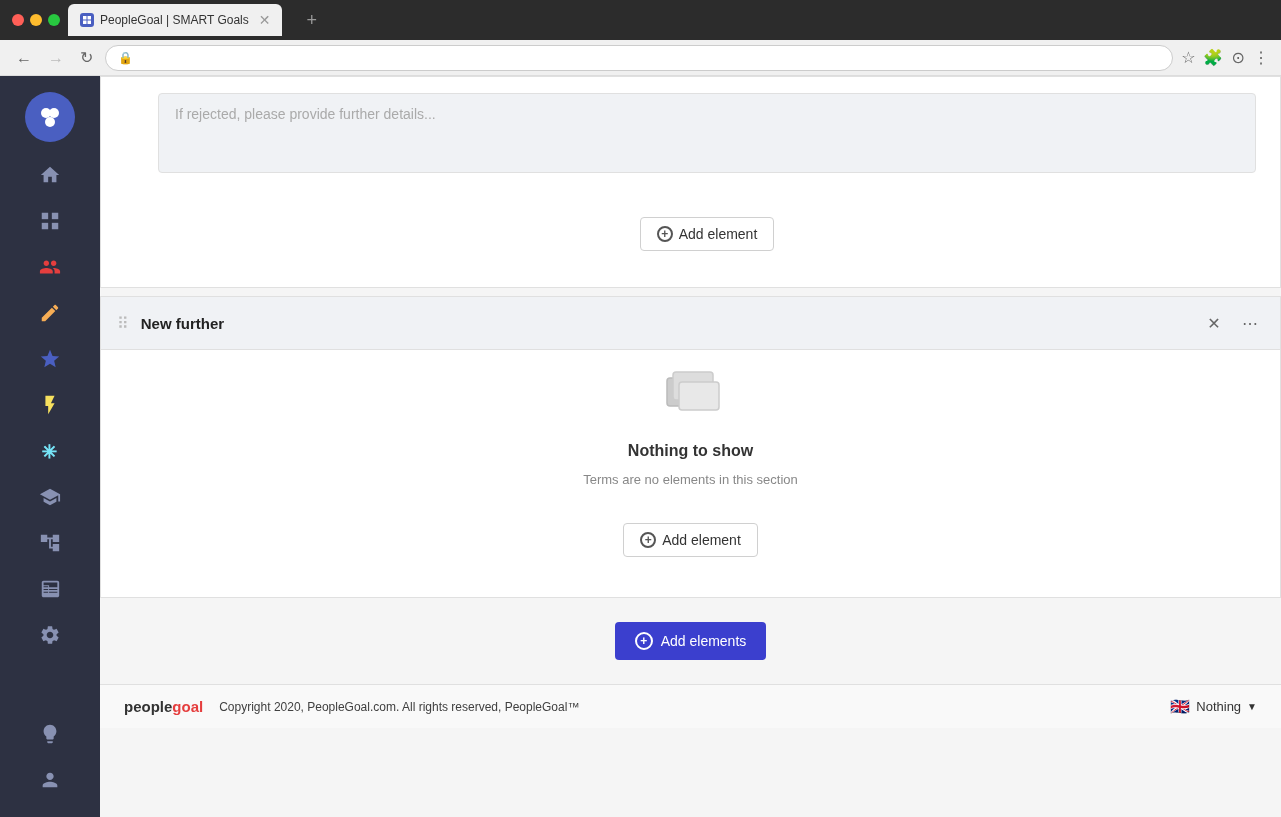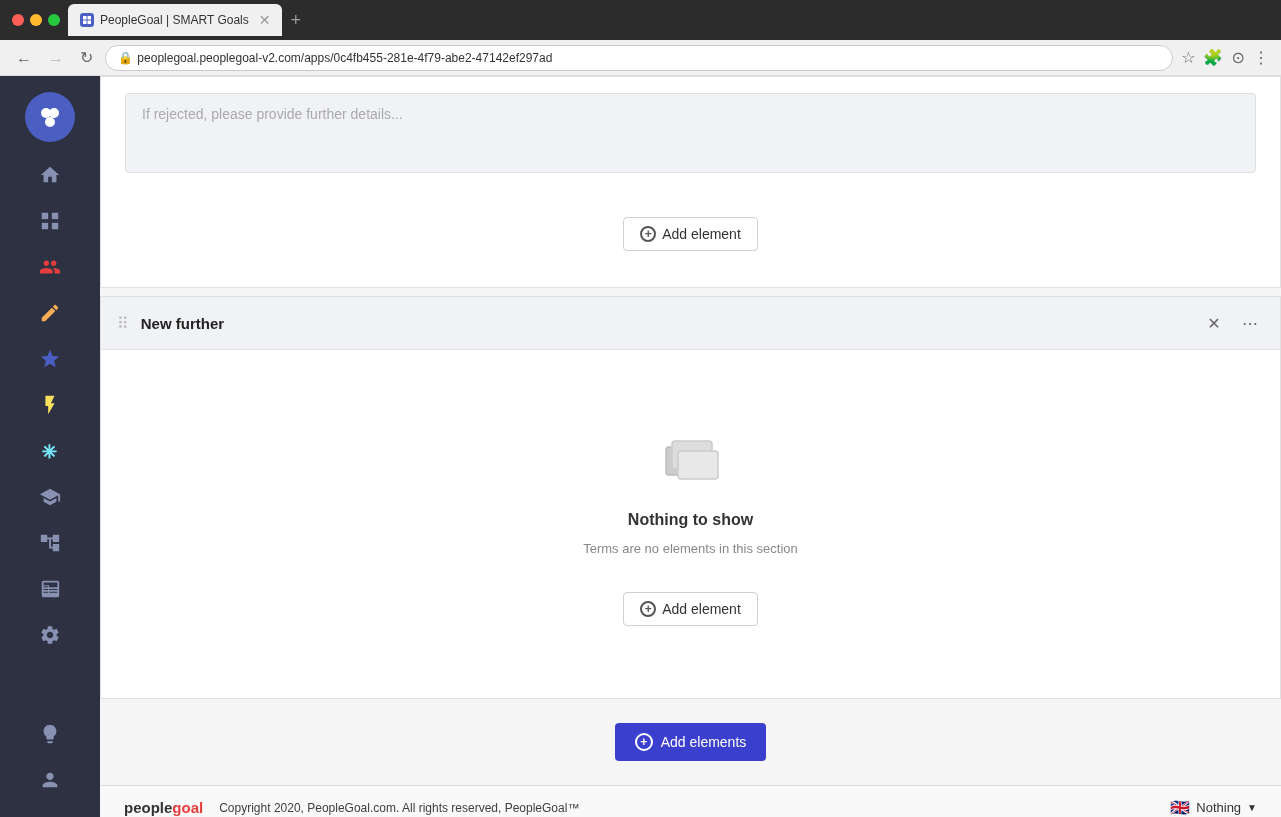--- a/index.html
+++ b/index.html
@@ -5,21 +5,21 @@
     * { margin: 0; padding: 0; box-sizing: border-box; }
     body { font-family: -apple-system, BlinkMacSystemFont, 'Segoe UI', sans-serif; background: #f0f0f0; width: 1281px; height: 817px; overflow: hidden; display: flex; flex-direction: column; }
 
     
     .browser-chrome { background: #2c2c2c; height: 40px; display: flex; align-items: center; padding: 0 12px; gap: 8px; flex-shrink: 0; }
     .traffic-lights { display: flex; gap: 6px; align-items: center; }
     .traffic-light { width: 12px; height: 12px; border-radius: 50%; }
     .tl-red { background: #ff5f57; }
     .tl-yellow { background: #febc2e; }
     .tl-green { background: #28c840; }
-    .tab-bar { display: flex; align-items: center; gap: 4px; flex: 1; }
+    .tab-bar { display: flex; align-items: center; gap: 20px; flex: 1; }
     .tab { background: #3c3c3c; color: #ccc; border-radius: 6px 6px 0 0; padding: 6px 12px; display: flex; align-items: center; gap: 6px; font-size: 12px; height: 32px; }
     .tab.active { background: #f0f0f0; color: #333; }
     .tab-icon { width: 14px; height: 14px; background: #4a5fc1; border-radius: 3px; flex-shrink: 0; display: flex; align-items: center; justify-content: center; }
     .tab-icon svg { width: 10px; height: 10px; }
     .tab-close { font-size: 14px; color: #999; cursor: pointer; margin-left: 4px; }
     .tab-new { color: #999; font-size: 18px; cursor: pointer; margin-left: 4px; }
     .nav-bar { background: #f0f0f0; height: 36px; display: flex; align-items: center; padding: 0 12px; gap: 8px; border-bottom: 1px solid #ddd; flex-shrink: 0; }
     .nav-btn { color: #666; cursor: pointer; font-size: 16px; padding: 2px 4px; border: none; background: none; }
     .nav-btn:disabled { color: #bbb; }
     .security-icon { color: #666; font-size: 12px; }
@@ -47,21 +47,21 @@
     .add-element-btn .plus-icon { width: 16px; height: 16px; border: 2px solid #555; border-radius: 50%; display: flex; align-items: center; justify-content: center; font-size: 12px; font-weight: bold; color: #555; }
 
     
     .section-card { background: white; border: 1px solid #e0e0e0; margin: 0; }
     .section-header { background: #f0f2f5; border-bottom: 1px solid #e0e0e0; padding: 12px 16px; display: flex; align-items: center; gap: 8px; }
     .drag-handle { color: #bbb; font-size: 16px; cursor: grab; margin-right: 4px; }
     .section-title { font-size: 15px; font-weight: 600; color: #222; flex: 1; }
     .section-actions { display: flex; gap: 8px; align-items: center; }
     .section-action-btn { background: none; border: none; cursor: pointer; color: #666; font-size: 16px; display: flex; align-items: center; justify-content: center; width: 28px; height: 28px; border-radius: 4px; }
 
-    .section-body { padding: 48px 24px; display: flex; flex-direction: column; align-items: center; justify-content: center; margin-top: 37px; }
+    .section-body { padding: 16px 24px; display: flex; flex-direction: column; justify-content: center; }
     .empty-state { display: flex; flex-direction: column; align-items: center; gap: 12px; }
     .empty-icon { color: #bbb; margin-bottom: 4px; }
     .empty-title { font-size: 16px; font-weight: 600; color: #333; }
     .empty-desc { font-size: 13px; color: #888; }
 
     
     .add-section-area { display: flex; justify-content: center; padding: 24px; }
     .add-section-btn { display: flex; align-items: center; gap: 8px; background: #3b3fce; color: white; border: none; border-radius: 4px; padding: 10px 20px; font-size: 14px; font-weight: 500; cursor: pointer; }
     .add-section-btn .plus-circle { width: 18px; height: 18px; border: 2px solid white; border-radius: 50%; display: flex; align-items: center; justify-content: center; font-size: 12px; font-weight: bold; }
 
@@ -101,21 +101,20 @@
     <span class="tab-new">+</span>
   </div>
 </div>
 
 <div class="nav-bar">
   <button class="nav-btn">←</button>
   <button class="nav-btn" disabled="">→</button>
   <button class="nav-btn">↻</button>
   <div class="address-bar">
     <span class="security-icon">🔒</span>
-    <span class="address-text">peoplegoal.peoplegoal-v2.com/apps/0c4fb455-281e-4f79-abe2-47142ef297ad</span>
   </div>
   <div class="nav-actions">
     <span class="nav-action-btn">☆</span>
     <span class="nav-action-btn">🧩</span>
     <span class="nav-action-btn">⊙</span>
     <span class="nav-action-btn">⋮</span>
   </div>
 </div>
 
 <div class="app-wrapper">
@@ -208,21 +207,21 @@
       <div class="sidebar-item">
         <svg viewBox="0 0 24 24" fill="#8891b2">
             <path d="M12 12c2.21 0 4-1.79 4-4s-1.79-4-4-4-4 1.79-4 4 1.79 4 4 4zm0 2c-2.67 0-8 1.34-8 4v2h16v-2c0-2.66-5.33-4-8-4z"></path>
           </svg>
       </div>
     </div>
   </div>
 
   <div class="main-content">
 
-    <div style="background:white; border:1px solid #e0e0e0; margin:0 0 8px 0;">
+    <div style="background:white; border:1px solid #e0e0e0; margin:0 0 8px 0;padding-left:33px;">
       <div style="padding: 16px 24px;">
         <div class="textarea-placeholder">If rejected, please provide further details...</div>
       </div>
       <div style="display:flex; justify-content:center; padding:12px 0 20px;">
         <button class="add-element-btn">
           <div class="plus-icon">+</div>
           <span>Add element</span>
         </button>
       </div>
     </div>

